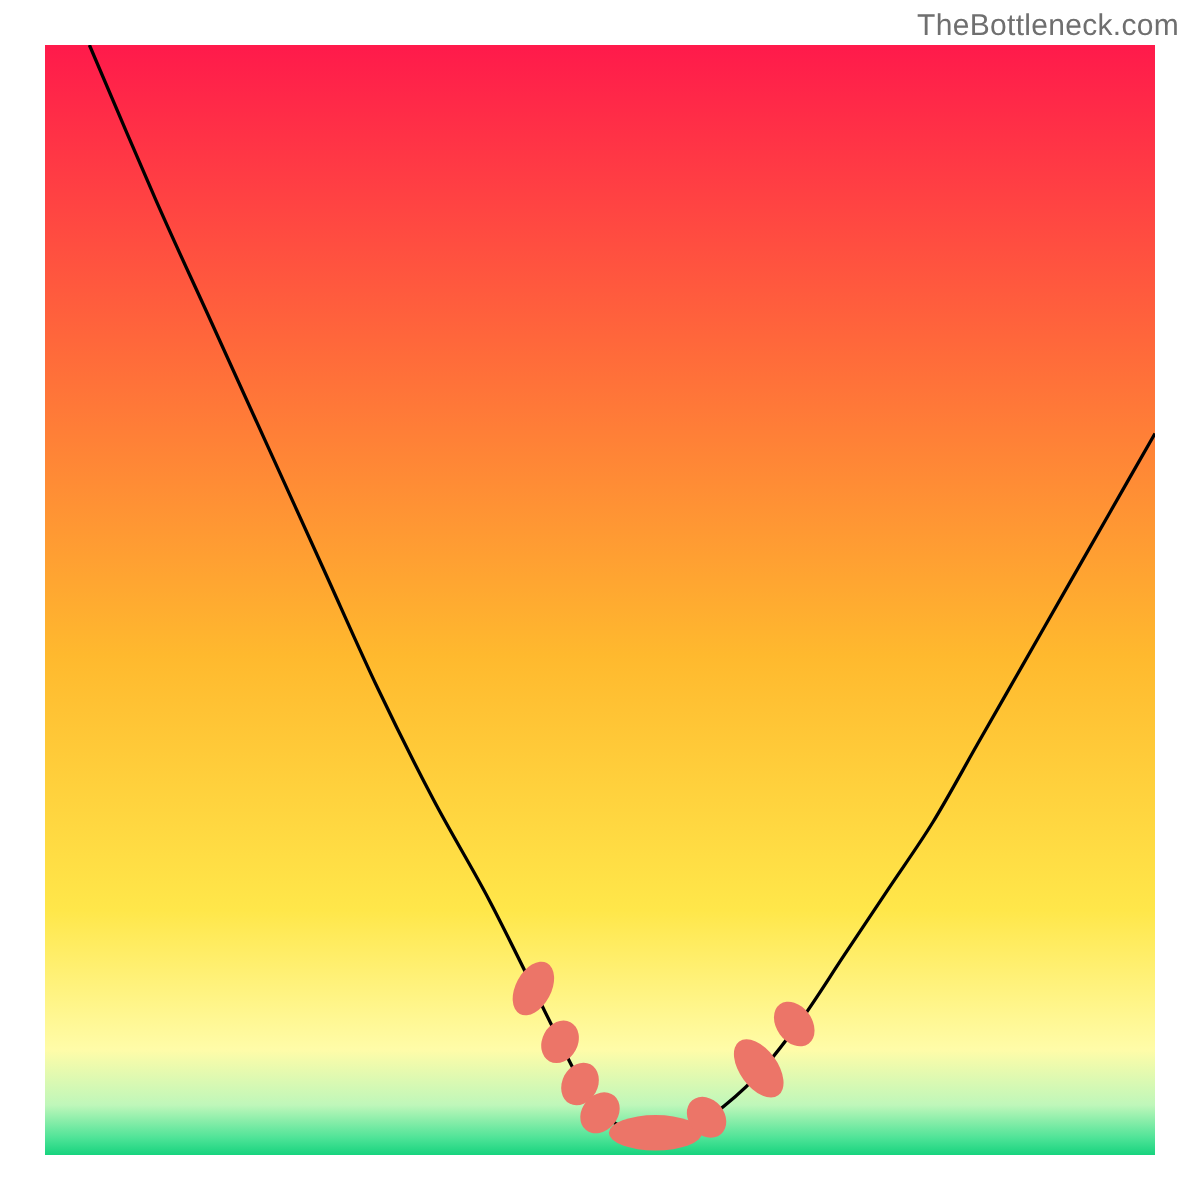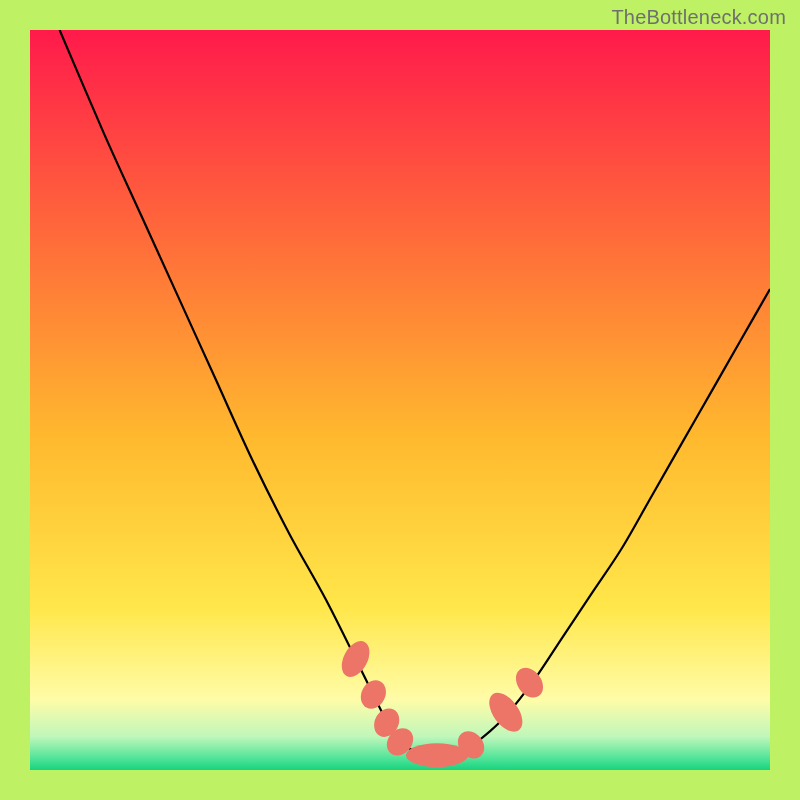--- a/index.html
+++ b/index.html
@@ -10,21 +10,21 @@
     background: #000;
     overflow: hidden;
     font-family: Arial, Helvetica, sans-serif;
   }
   .frame {
     position: absolute;
     left: 0;
     top: 0;
     width: 800px;
     height: 800px;
-    background: #bef264;
+    background: #ffffff;
   }
   .plot-area {
     position: absolute;
     left: 30px;
     top: 30px;
     width: 740px;
     height: 740px;
     overflow: hidden;
   }
   svg {

